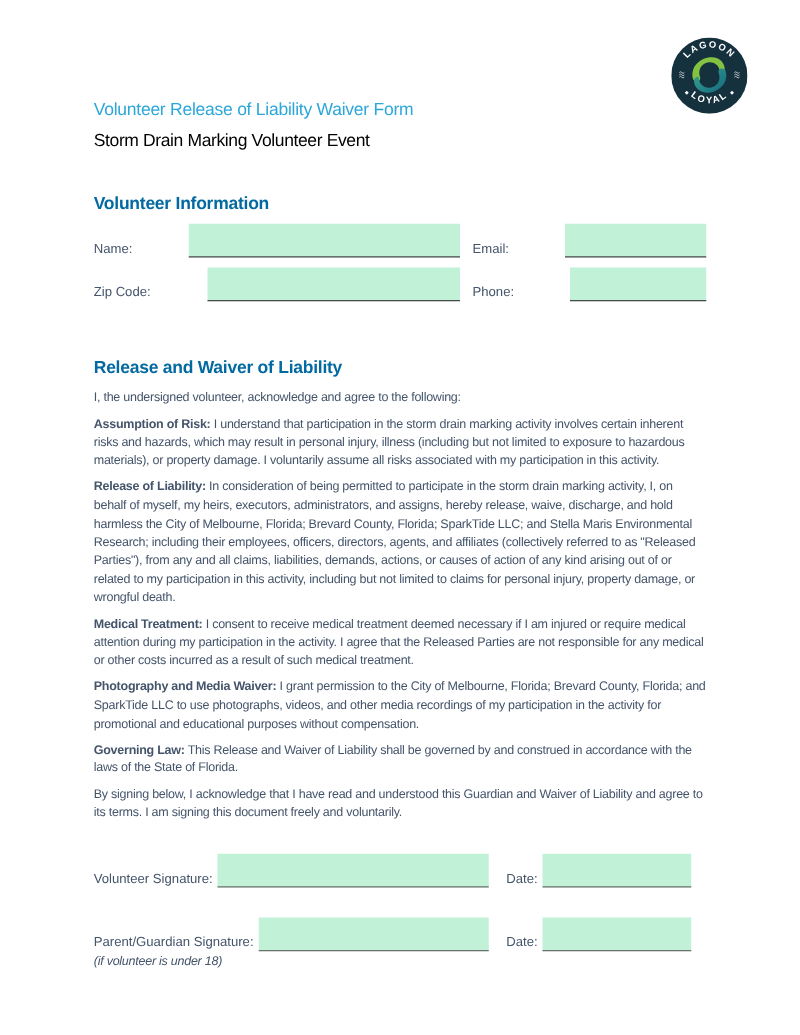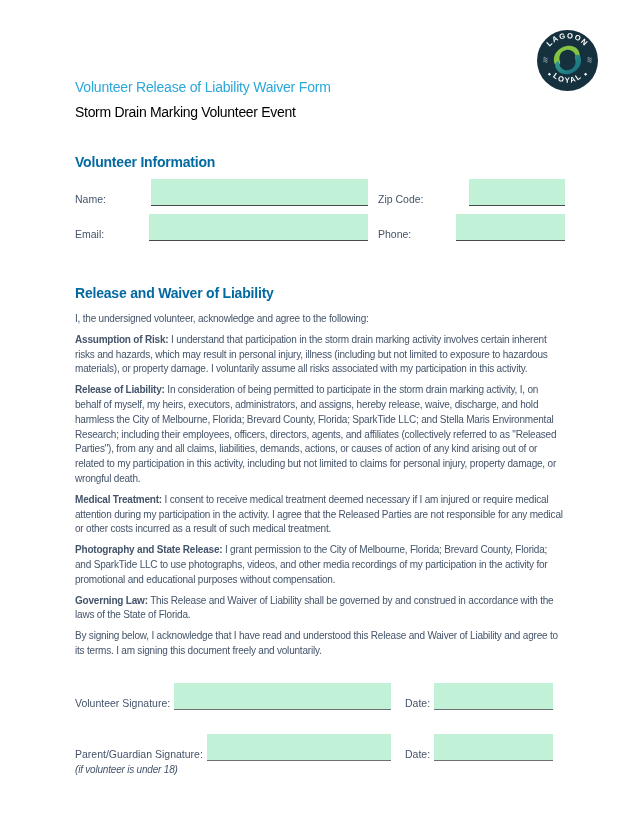--- a/index.html
+++ b/index.html
@@ -175,43 +175,43 @@
     <div class="doc-title">Storm Drain Marking Volunteer Event</div>
 
     <div class="section-heading vi-heading">Volunteer Information</div>
 
     <div class="vi-grid">
       <div class="field-row">
         <span class="field-label">Name:</span>
         <div class="field-box"></div>
       </div>
       <div class="field-row">
+        <span class="field-label">Email:</span>
+        <div class="field-box"></div>
+      </div>
+      <div class="field-row">
         <span class="field-label">Zip Code:</span>
-        <div class="field-box"></div>
-      </div>
-      <div class="field-row">
-        <span class="field-label">Email:</span>
         <div class="field-box"></div>
       </div>
       <div class="field-row">
         <span class="field-label">Phone:</span>
         <div class="field-box"></div>
       </div>
     </div>
 
     <div class="section-heading waiver-heading">Release and Waiver of Liability</div>
 
     <div class="waiver-text">
       <p class="para"><b></b><span>I, the undersigned volunteer, acknowledge and agree to the following:</span></p>
       <p class="para"><b>Assumption of Risk:</b><span> I understand that participation in the storm drain marking activity involves certain inherent risks and hazards, which may result in personal injury, illness (including but not limited to exposure to hazardous materials), or property damage. I voluntarily assume all risks associated with my participation in this activity.</span></p>
       <p class="para"><b>Release of Liability:</b><span> In consideration of being permitted to participate in the storm drain marking activity, I, on behalf of myself, my heirs, executors, administrators, and assigns, hereby release, waive, discharge, and hold harmless the City of Melbourne, Florida; Brevard County, Florida; SparkTide LLC; and Stella Maris Environmental Research; including their employees, officers, directors, agents, and affiliates (collectively referred to as "Released Parties"), from any and all claims, liabilities, demands, actions, or causes of action of any kind arising out of or related to my participation in this activity, including but not limited to claims for personal injury, property damage, or wrongful death.</span></p>
       <p class="para"><b>Medical Treatment:</b><span> I consent to receive medical treatment deemed necessary if I am injured or require medical attention during my participation in the activity. I agree that the Released Parties are not responsible for any medical or other costs incurred as a result of such medical treatment.</span></p>
-      <p class="para"><b>Photography and State Release:</b><span> I grant permission to the City of Melbourne, Florida; Brevard County, Florida; and SparkTide LLC to use photographs, videos, and other media recordings of my participation in the activity for promotional and educational purposes without compensation.</span></p>
+      <p class="para"><b>Photography and Media Waiver:</b><span> I grant permission to the City of Melbourne, Florida; Brevard County, Florida; and SparkTide LLC to use photographs, videos, and other media recordings of my participation in the activity for promotional and educational purposes without compensation.</span></p>
       <p class="para"><b>Governing Law:</b><span> This Release and Waiver of Liability shall be governed by and construed in accordance with the laws of the State of Florida.</span></p>
-      <p class="para"><b></b><span>By signing below, I acknowledge that I have read and understood this Release and Waiver of Liability and agree to its terms. I am signing this document freely and voluntarily.</span></p>
+      <p class="para"><b></b><span>By signing below, I acknowledge that I have read and understood this Guardian and Waiver of Liability and agree to its terms. I am signing this document freely and voluntarily.</span></p>
     </div>
 
     <div class="sig-row">
       <div class="sig-left">
         <span class="field-label">Volunteer Signature:</span>
         <div class="sig-box"></div>
       </div>
       <div class="sig-date-group">
         <span class="field-label">Date:</span>
         <div class="sig-box"></div>

